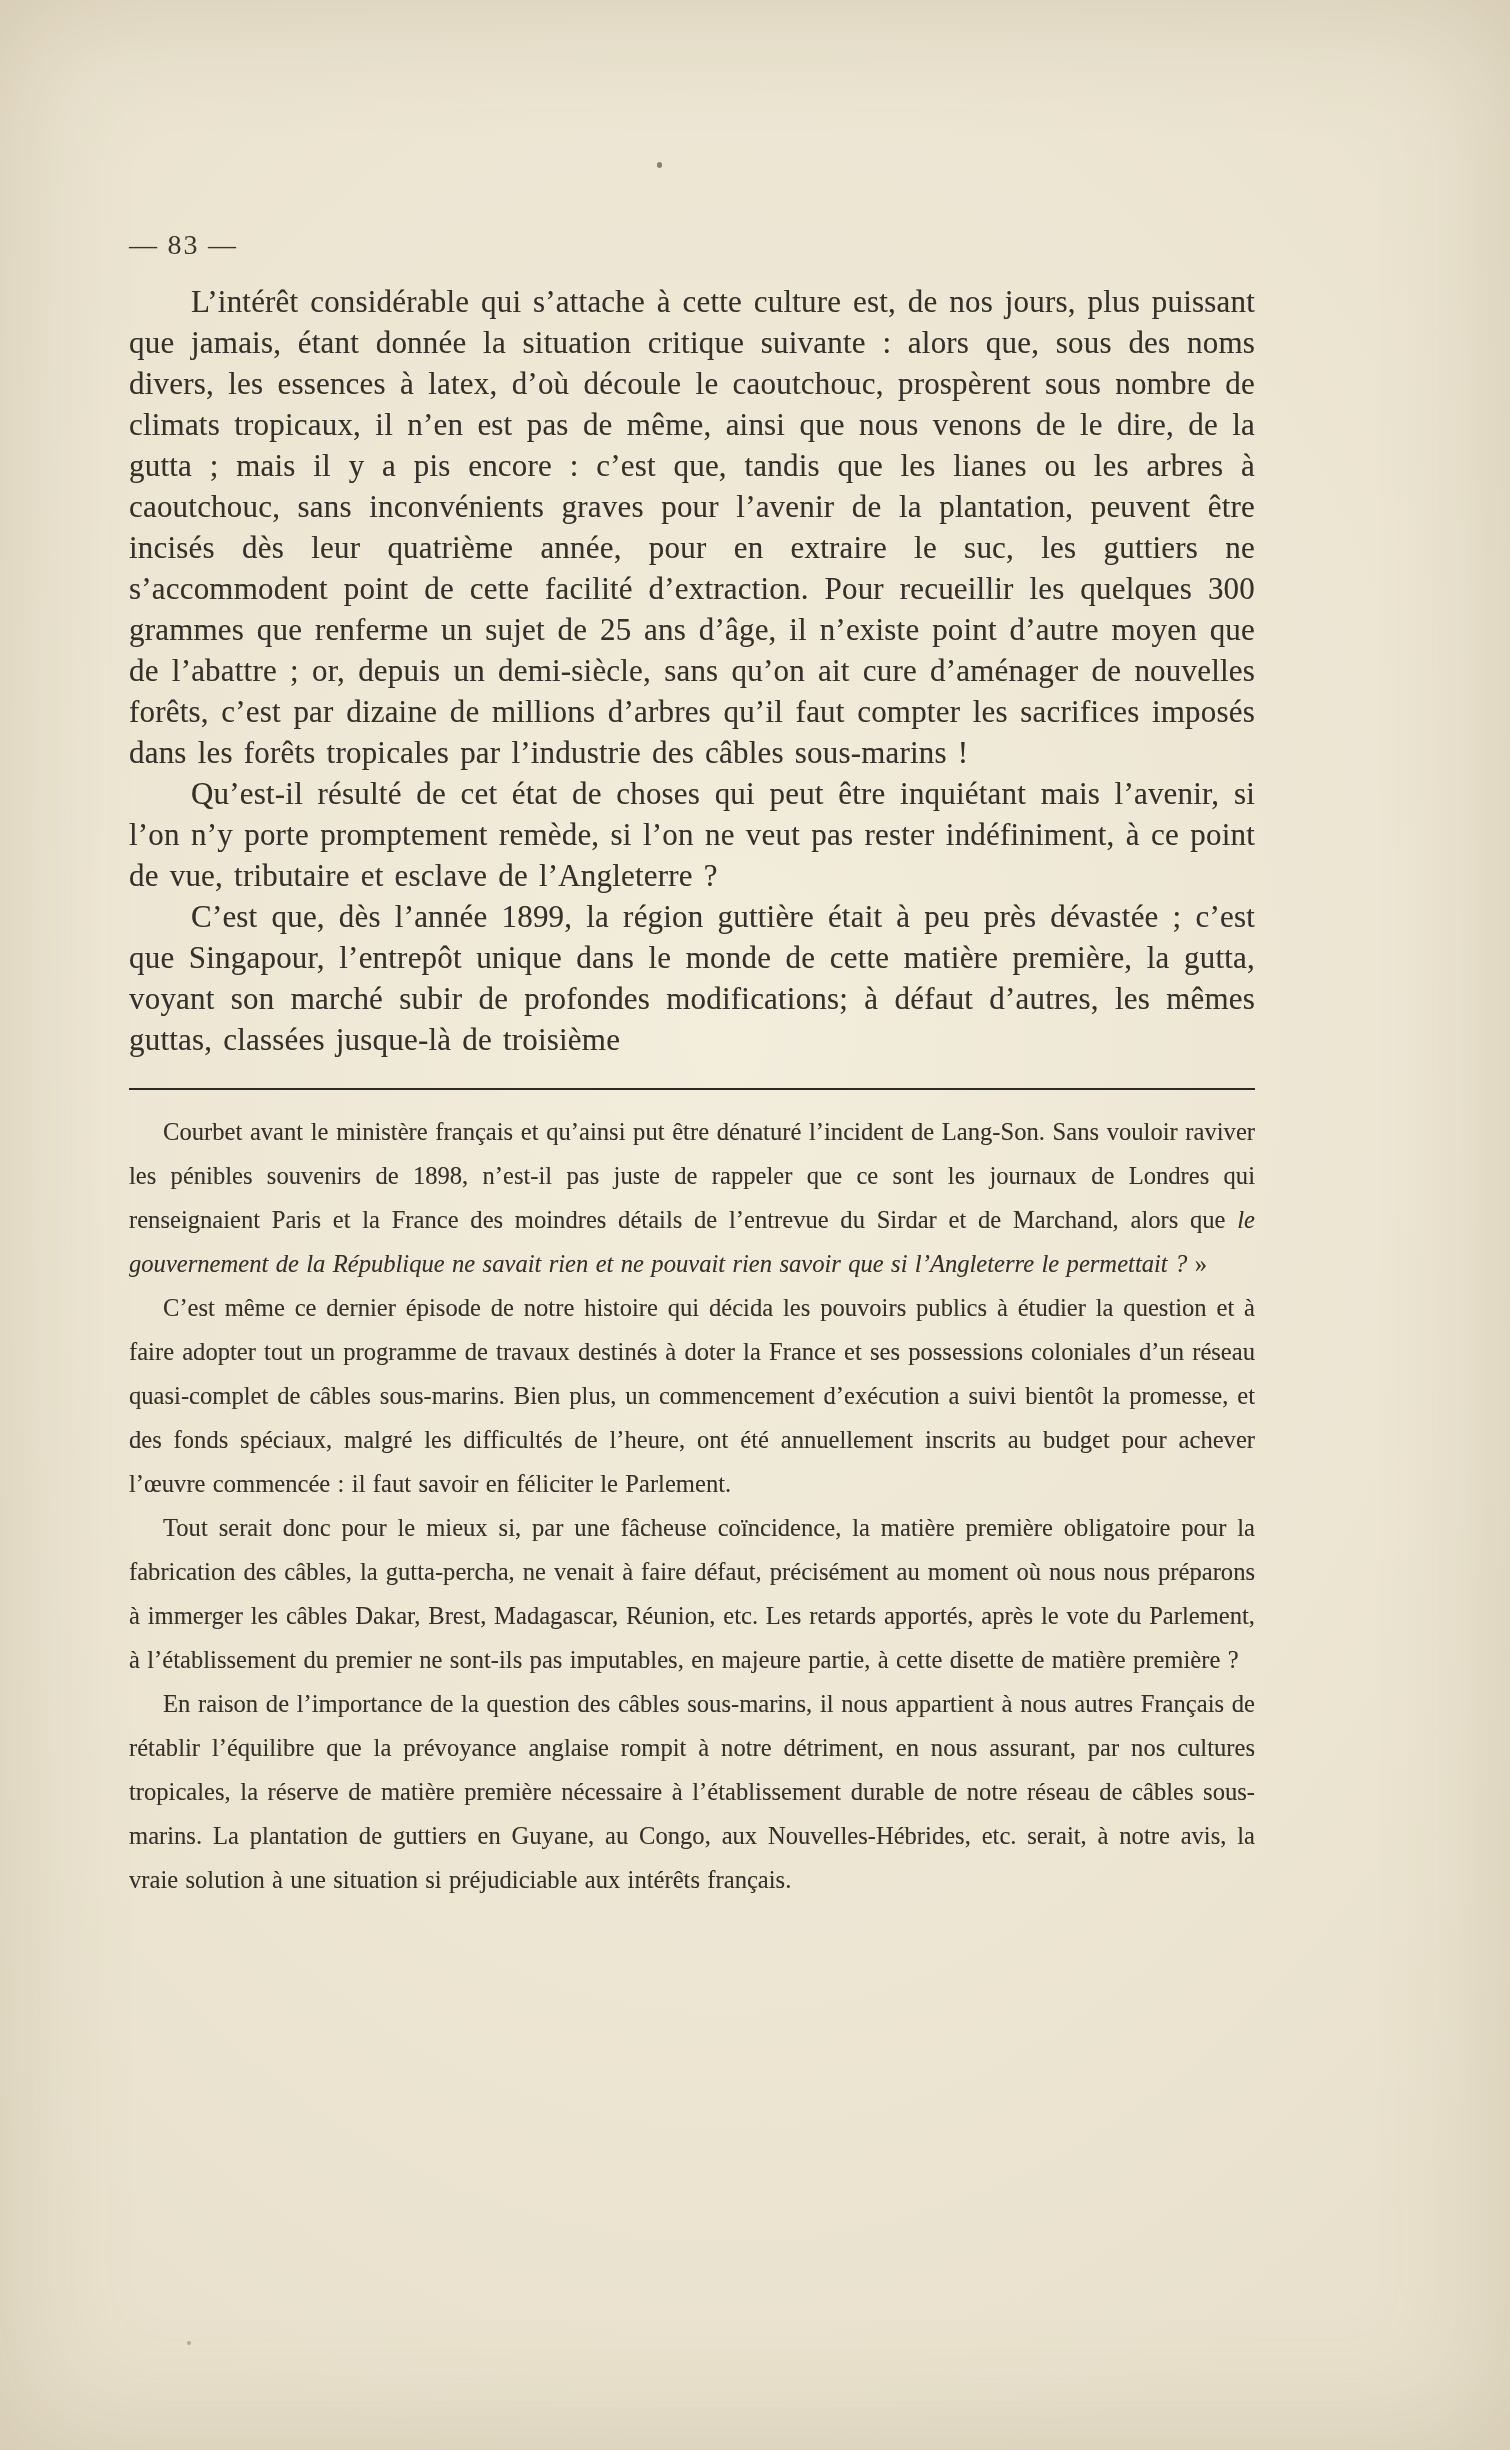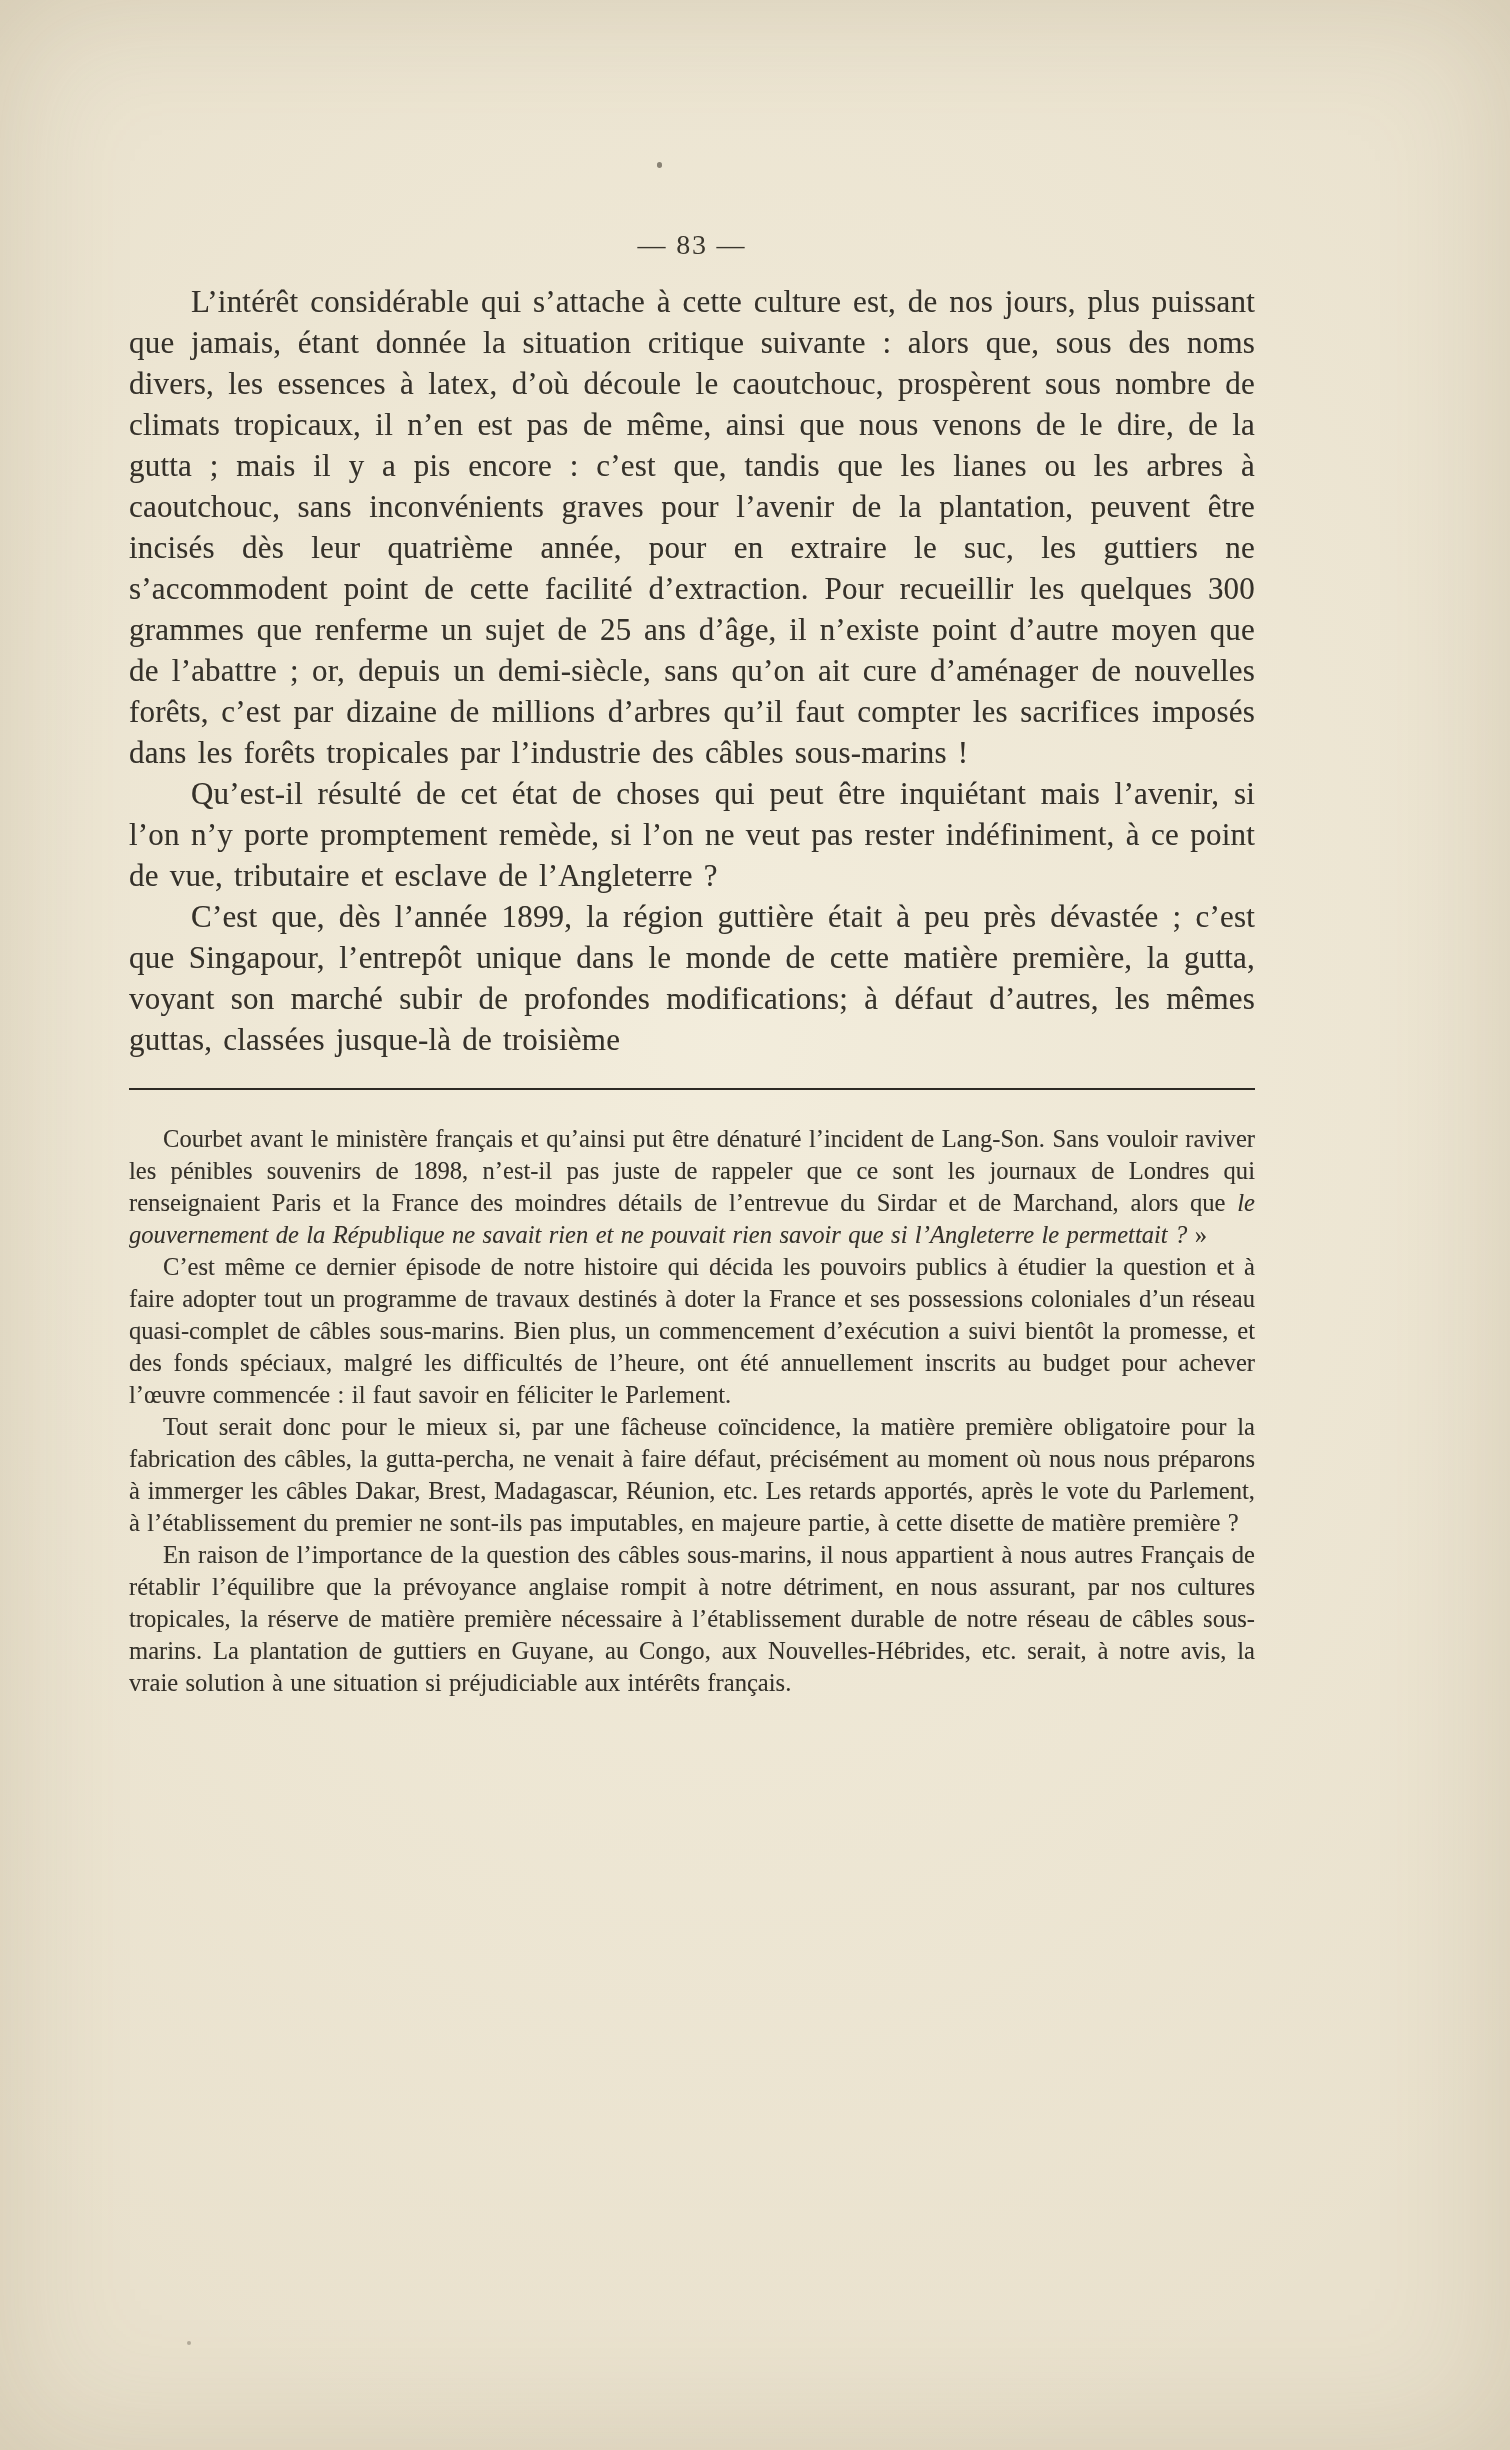--- a/index.html
+++ b/index.html
@@ -20,21 +20,20 @@
     box-shadow: inset 0 0 135px rgba(118,98,58,0.20);
   }
   .content {
     position: absolute;
     left: 129px;
     top: 0;
     width: 1126px;
   }
   .page-number {
     padding-top: 229px;
-    text-align: center;
     font-size: 28px;
     letter-spacing: 1.8px;
     color: #3a362d;
   }
   .main-text {
     margin-top: 20px;
     font-size: 31px;
     line-height: 41px;
     text-align: justify;
     word-spacing: 3.1px;
@@ -43,23 +42,23 @@
   }
   .main-text p { margin: 0; text-indent: 62px; }
   .footnote-rule {
     margin: 28px 0 0 0;
     border: none;
     height: 1.8px;
     width: 100%;
     background: #2d2a24;
   }
   .footnote {
-    margin-top: 33px;
+    margin-top: 20px;
     font-size: 24.6px;
-    line-height: 32px;
+    line-height: 44px;
     text-align: justify;
     word-spacing: 1.2px;
     text-shadow: 0 0 0.6px rgba(53,49,42,0.3);
   }
   .footnote p { margin: 0; text-indent: 34px; }
   .footnote em { font-style: italic; }
   .speck {
     position: absolute;
     background: #6f695c;
     border-radius: 50%;

